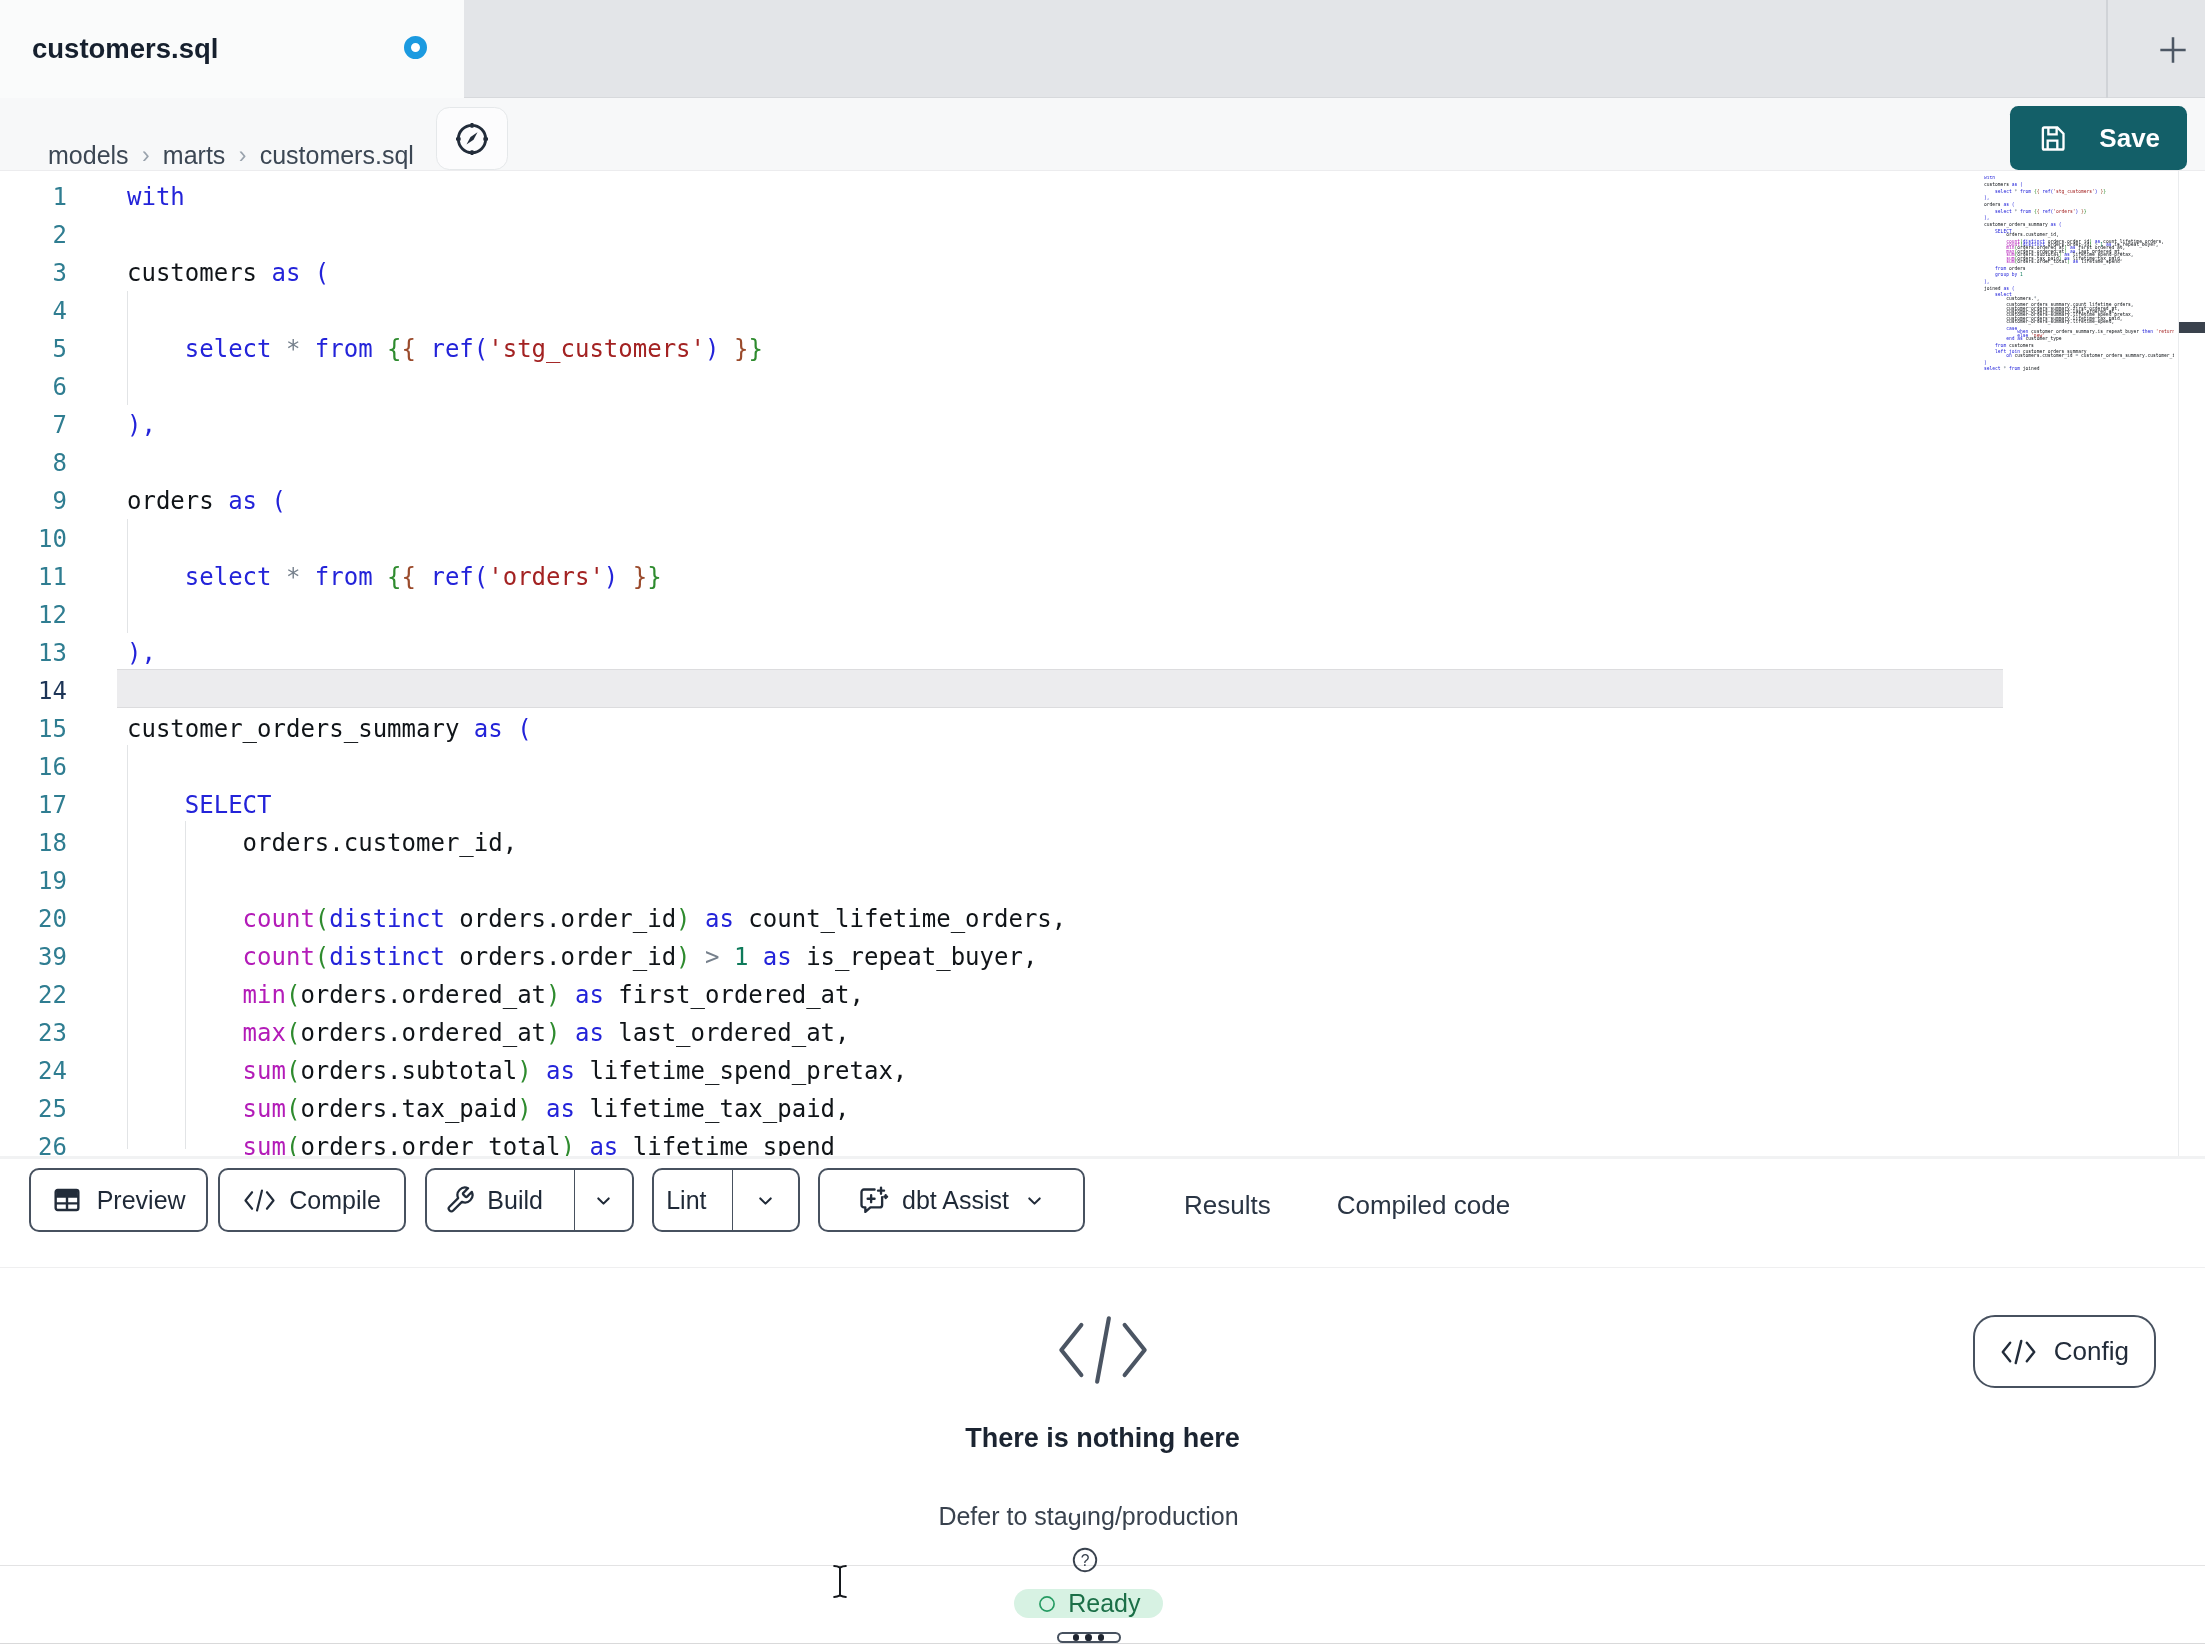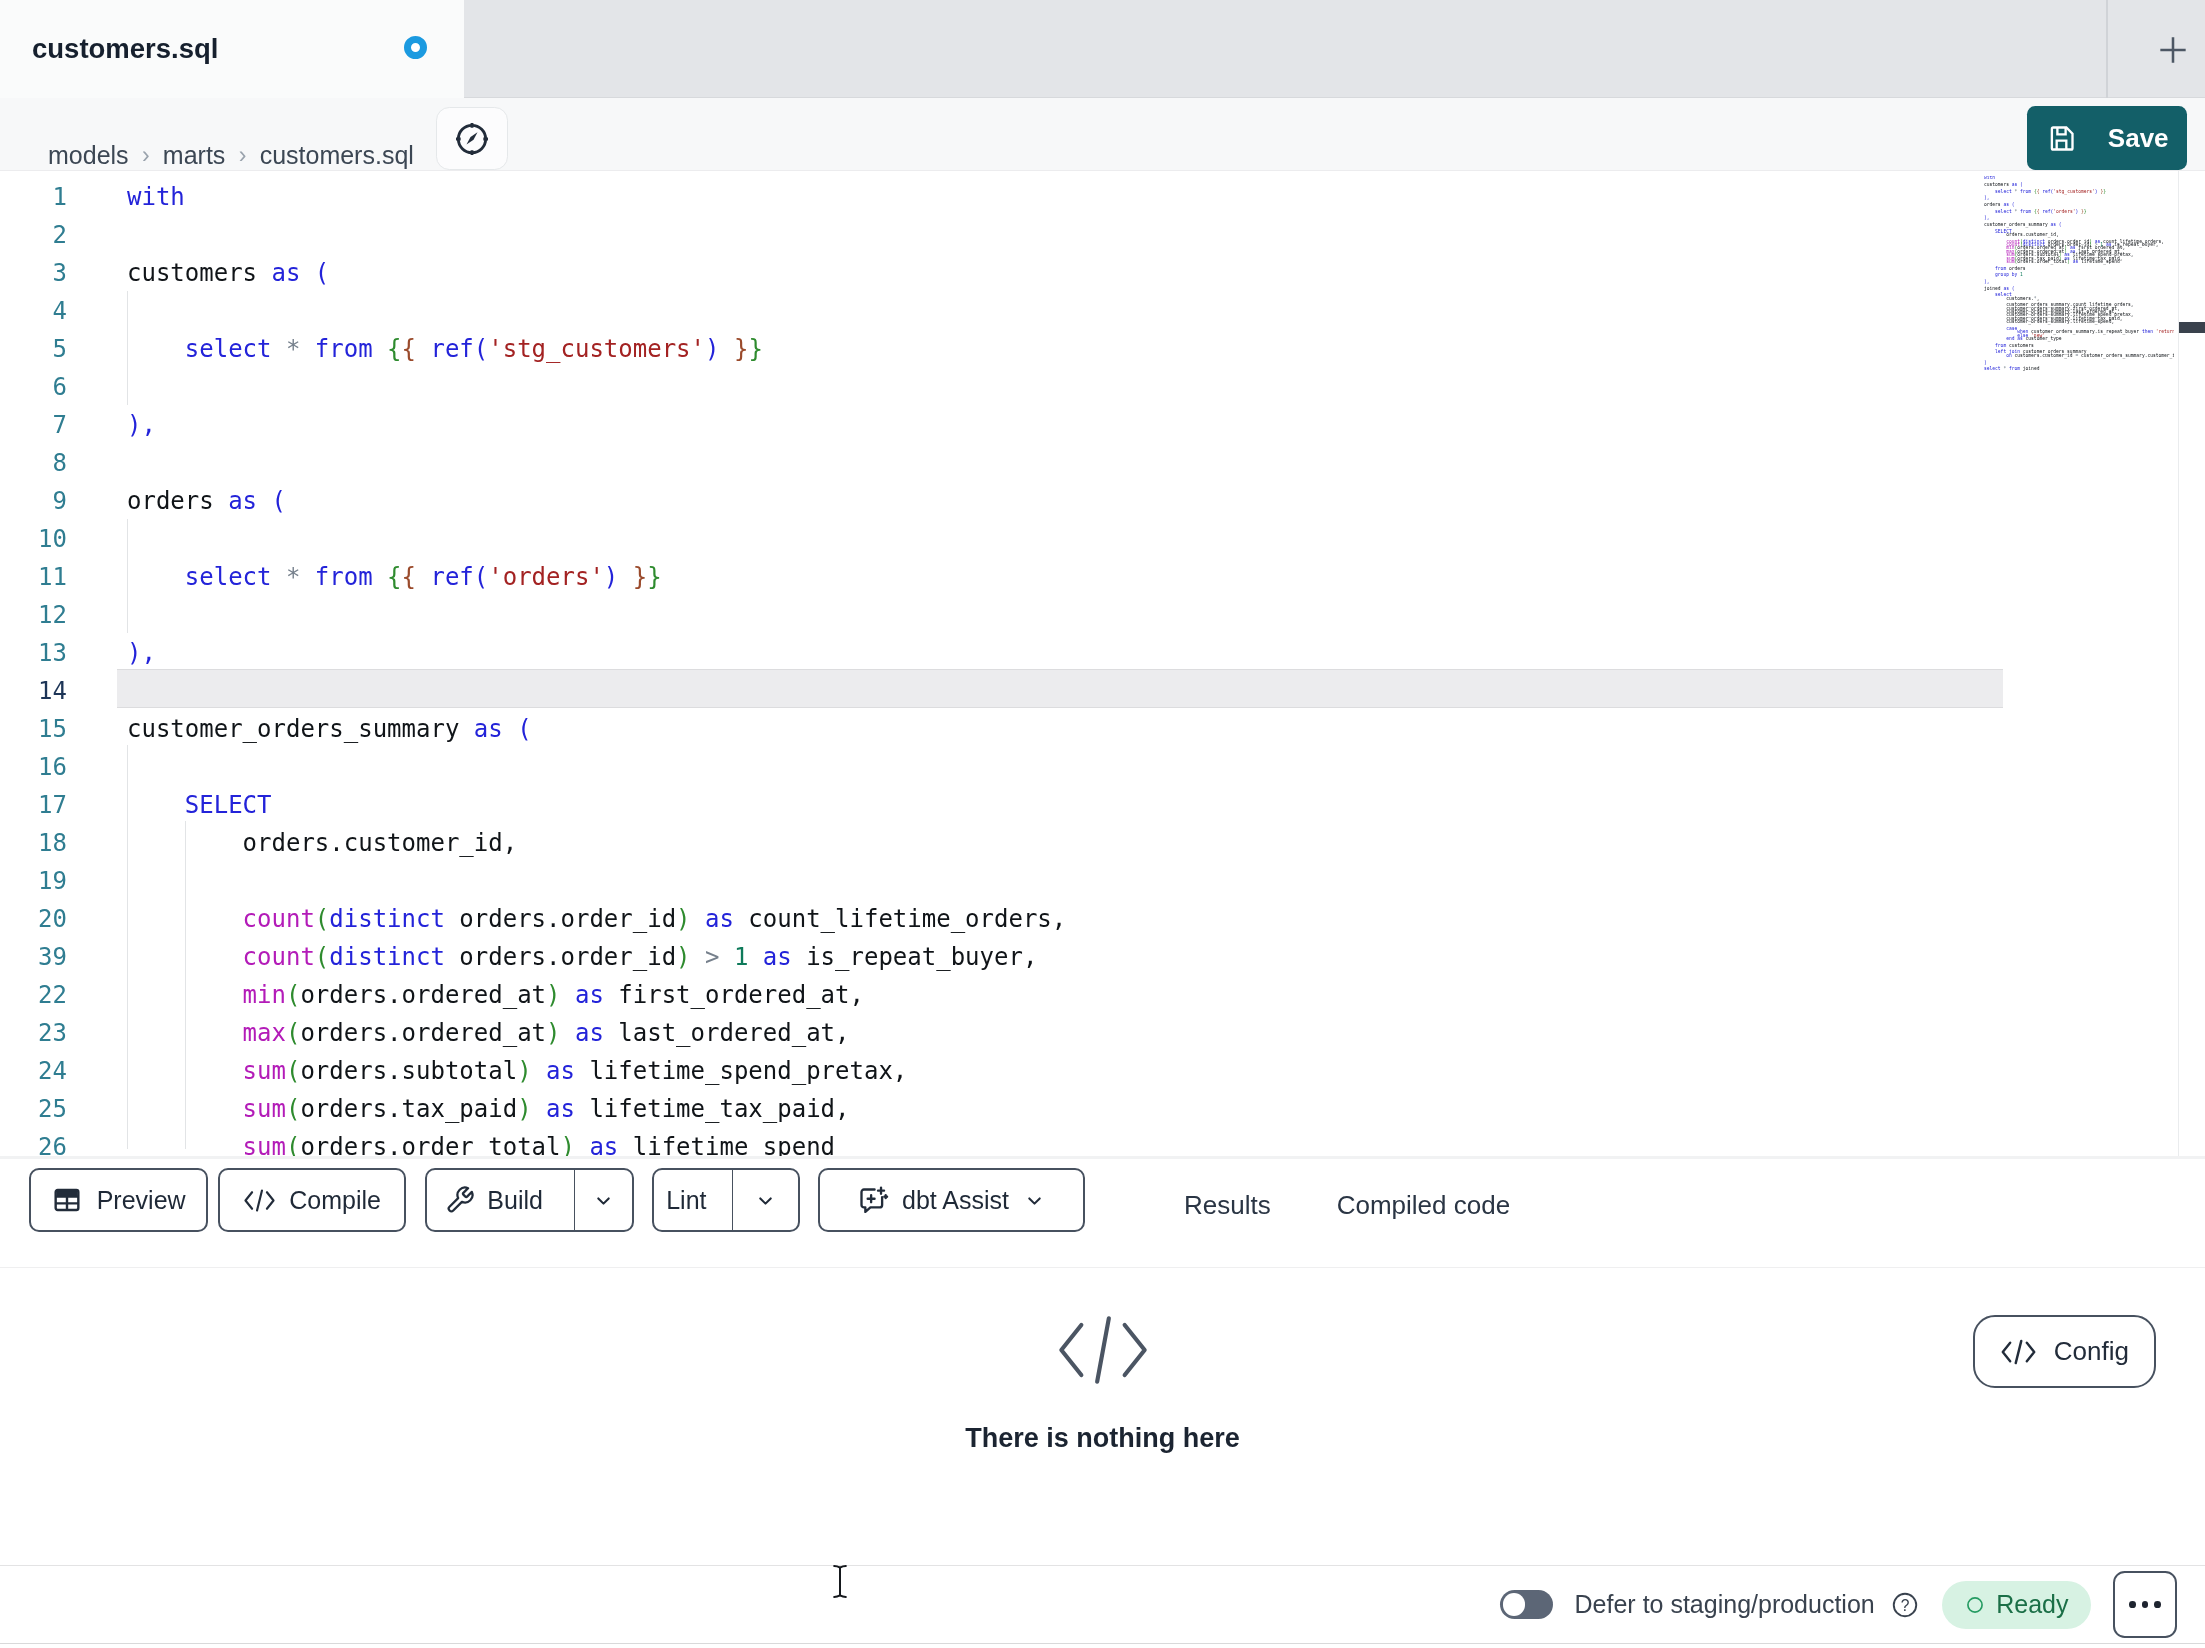--- a/index.html
+++ b/index.html
@@ -24,21 +24,21 @@
   
   .actionrow { position:absolute; left:0; top:98px; width:2205px; height:73px;
                background:#f7f8f9; border-bottom:0.8px solid #ececee;
                display:flex; align-items:flex-end;padding-left:16px; }
   .breadcrumb { margin-left:32px; display:flex; align-items:center; gap:13.3px;
                 font-size:25px; color:#3c4754; }
   .crumb-sep { color:#9aa3ad; font-size:23px; }
   .compass-btn { margin-left:22px; width:72px; height:63px; background:#fcfcfd;
                  border:1.7px solid #e5e8ea; border-radius:13.3px; color:#222c3a;
                  display:flex; align-items:center; justify-content:center; }
-  .save-btn { position:absolute; right:18.3px; top:8.3px; width:160px; height:64px;
+  .save-btn { position:absolute; right:18.3px; top:8.3px; width:177px; height:64px;
               background:var(--teal); border:none; border-radius:8.3px; color:#fff;
               font-size:26px; font-weight:600; display:flex; align-items:center;
               justify-content:center; gap:30px; }
 
   
   .editor { position:absolute; left:0; top:171px; width:2205px; height:985px;
             background:#fff; overflow:hidden;
             font-family:"DejaVu Sans Mono", monospace; }
   .active-line-bg { position:absolute; left:117px; top:498px; width:1886px; height:39px;
                     background:var(--aline-bg); border-top:0.8px solid #dcdcde;
@@ -99,21 +99,21 @@
   .empty-sub { margin-top:18.3px; font-size:25px; color:#59636f; }
   .config-btn { position:absolute; right:49px; top:47px; width:183px; height:73px;
                 background:#fff; border:2.1px solid #47515f; border-radius:22px;
                 color:#222c3a; font-size:26px; display:flex; align-items:center;
                 justify-content:center; gap:16.7px; }
 
   
   .statusbar { position:absolute; left:0; top:1565px; width:2205px; height:79px;
                background:#fff; border-top:0.8px solid #e3e3e4; border-bottom:0.8px solid #d9d9da;
                display:flex; align-items:center; justify-content:flex-end;
-               gap:22px; padding-right:28px; }
+               gap:14px; padding-right:28px;flex-direction:column; }
   .toggle { width:53px; height:29px; border-radius:15px; background:#5c6676;
             position:relative; border:none; }
   .toggle-knob { position:absolute; left:3.3px; top:3.3px; width:22.5px; height:22.5px;
                  border-radius:50%; background:#fff; }
   .defer-label { font-size:25px; color:#39424e; }
   .help-icon { color:#39424e; margin-left:-6.7px; }
   .ready-pill { height:48px; padding:0 22.5px; border-radius:24px; background:var(--ready-bg);
                 color:var(--ready-text); font-size:25px; display:flex; align-items:center;
                 gap:11.7px; border:none; }
   .more-btn { width:64px; height:67px; background:#fff; border:2.1px solid #47515f;

